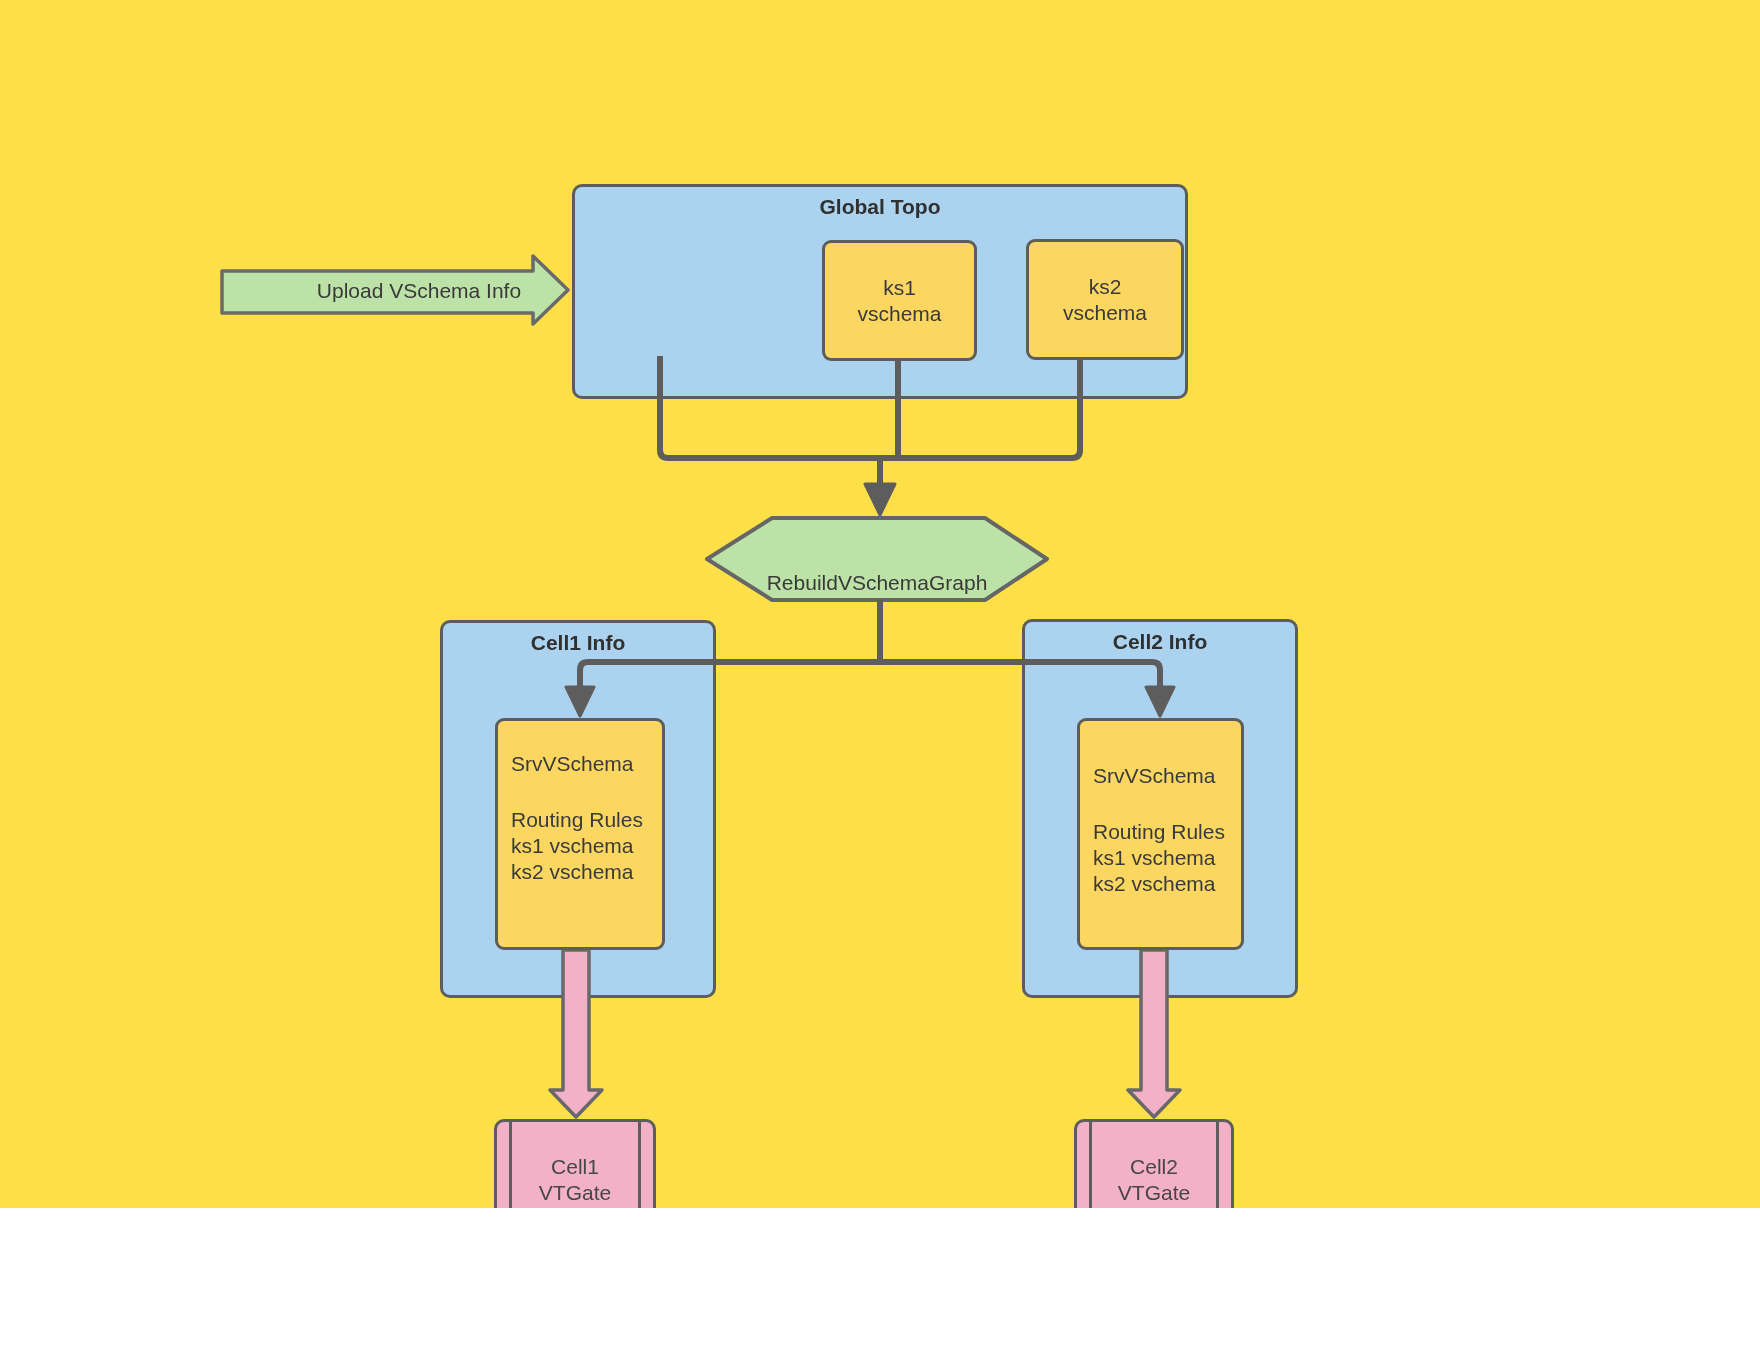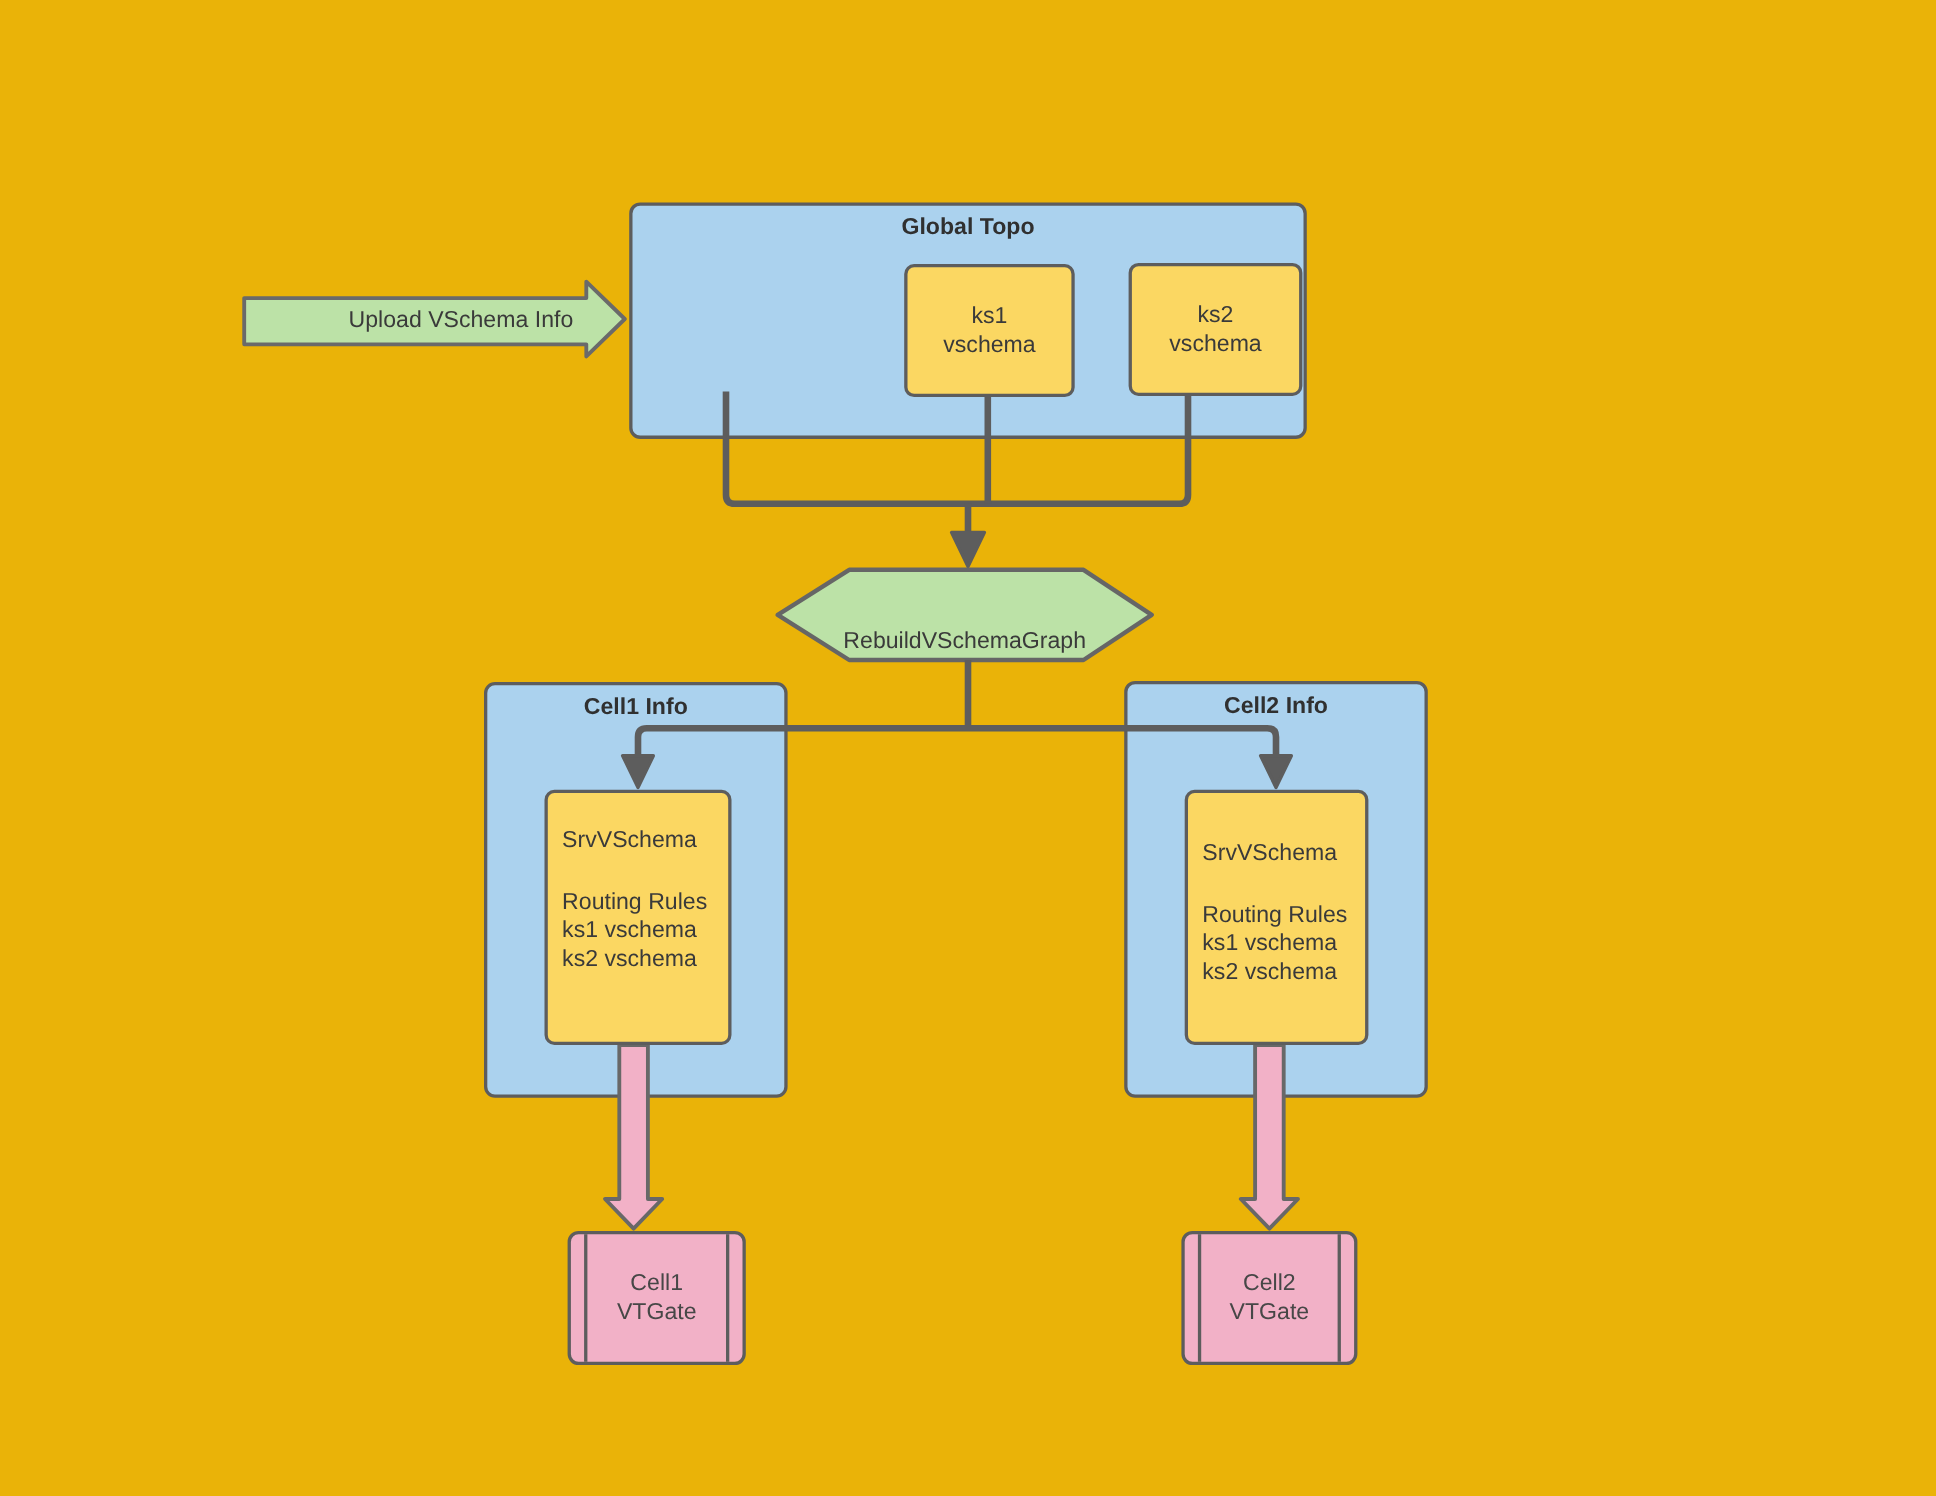--- a/index.html
+++ b/index.html
@@ -1,17 +1,17 @@
 <!DOCTYPE html>
 <html><head>
 <meta charset="utf-8">
 <style>
   html,body { margin:0; padding:0; background:#ffffff; }
   .canvas {
-    position:relative; width:1760px; height:1360px; background:#eab308;
+    position:relative; width:1760px; height:1208px; background:#fde047;
     font-family:"Liberation Sans", sans-serif; overflow:hidden;text-decoration:underline;
   }
   .topo {
     position:absolute; background:#ABD2EE; border:3px solid #5D5D5D;
     border-radius:10px; box-sizing:border-box; z-index:1;
   }
   .topo-title {
     position:absolute; left:0; right:0; top:8px; text-align:center;
     font-weight:bold; font-size:21px; color:#303030;
   }
@@ -98,21 +98,21 @@
 ks2 vschema</div>
   </div>
 
   <div class="node srv lower" style="left:1077px; top:718px; width:167px; height:232px;">
     <div>SrvVSchema</div>
     <div class="srv-contents">Routing Rules
 ks1 vschema
 ks2 vschema</div>
   </div>
 
-  <div class="vtgate" style="left:516px; top:1119px; width:162px; height:122px;">
+  <div class="vtgate" style="left:494px; top:1119px; width:162px; height:122px;">
     <div class="rail left"></div>
     <div class="rail right"></div>
     <div>Cell1
 VTGate</div>
   </div>
 
   <div class="vtgate" style="left:1074px; top:1119px; width:160px; height:122px;">
     <div class="rail left"></div>
     <div class="rail right"></div>
     <div>Cell2

